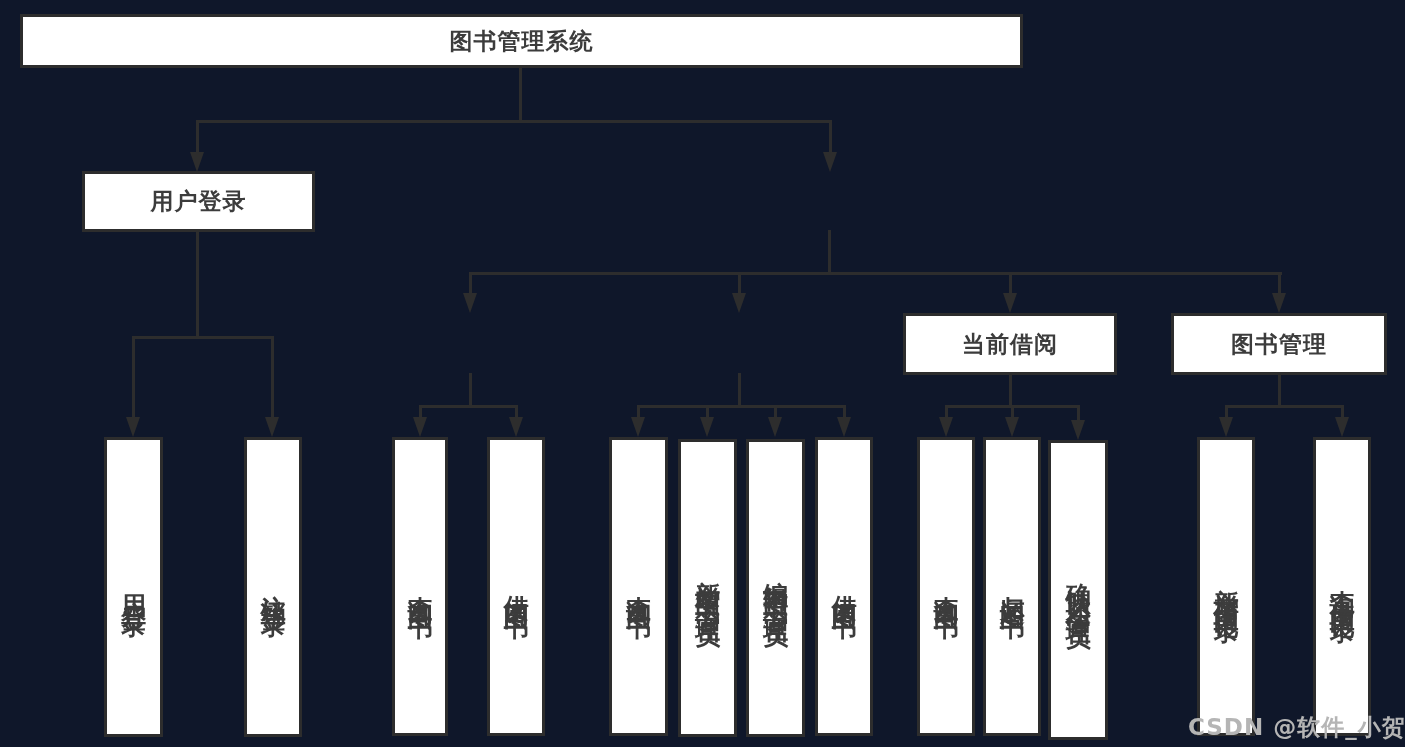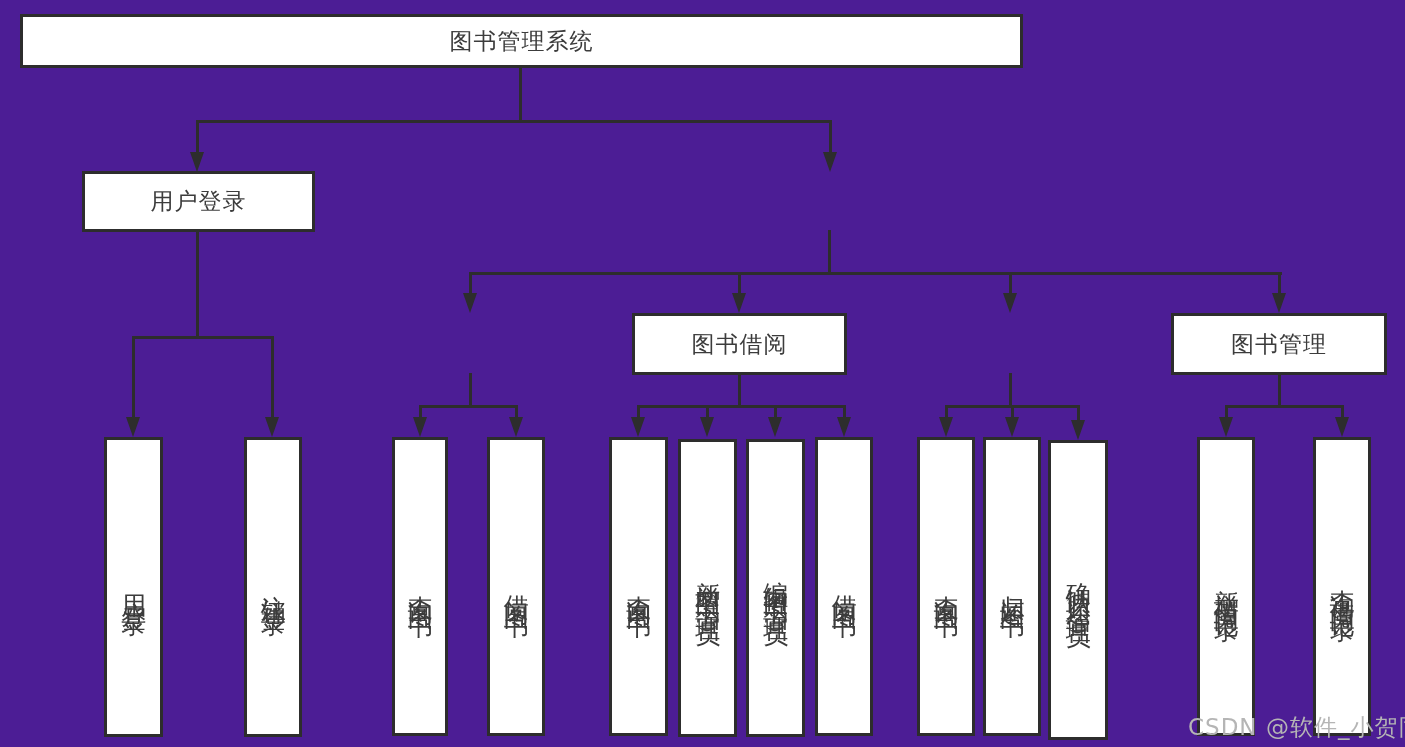--- a/index.html
+++ b/index.html
@@ -1,18 +1,18 @@
 <!DOCTYPE html>
 <html><head>
 <meta charset="utf-8">
 <style>
   html,body{margin:0;padding:0;background:#ffffff;}
   .canvas{
-    position:relative;width:1405px;height:747px;background:#4c1d95;
-    font-family:"DejaVu Sans",sans-serif;overflow:hidden;
+    position:relative;width:1405px;height:747px;background:#0f172a;
+    font-family:"DejaVu Sans",sans-serif;overflow:hidden;font-weight:bold;
   }
   .box{
     position:absolute;box-sizing:border-box;
     border:3px solid #2d2d2d;background:#ffffff;
     display:flex;align-items:center;justify-content:center;
     color:#3c3c3c;
   }
   .hbox{font-size:23px;letter-spacing:1px;}
   .vbox{
     writing-mode:vertical-rl;
@@ -62,22 +62,22 @@
   <div class="line" style="left:469px;top:272px;width:813px;height:3px"></div>
   <div class="line" style="left:469px;top:272px;width:3px;height:24px"></div>
   <div class="arrowhead" style="left:463px;top:293px"></div>
   <div class="line" style="left:738px;top:272px;width:3px;height:24px"></div>
   <div class="arrowhead" style="left:732px;top:293px"></div>
   <div class="line" style="left:1009px;top:272px;width:3px;height:24px"></div>
   <div class="arrowhead" style="left:1003px;top:293px"></div>
   <div class="line" style="left:1278px;top:272px;width:3px;height:24px"></div>
   <div class="arrowhead" style="left:1272px;top:293px"></div>
 
-  <div class="box hbox" style="left:632px;top:313px;width:215px;height:62px">
-    <span>图书借阅</span>
+  <div class="box hbox" style="left:903px;top:313px;width:214px;height:62px">
+    <span>当前借阅</span>
   </div>
   <div class="box hbox" style="left:1171px;top:313px;width:216px;height:62px">
     <span>图书管理</span>
   </div>
 
   <div class="line" style="left:469px;top:373px;width:3px;height:35px"></div>
   <div class="line" style="left:419px;top:405px;width:99px;height:3px"></div>
   <div class="line" style="left:419px;top:405px;width:3px;height:14px"></div>
   <div class="arrowhead" style="left:413px;top:417px"></div>
   <div class="line" style="left:515px;top:405px;width:3px;height:14px"></div>

